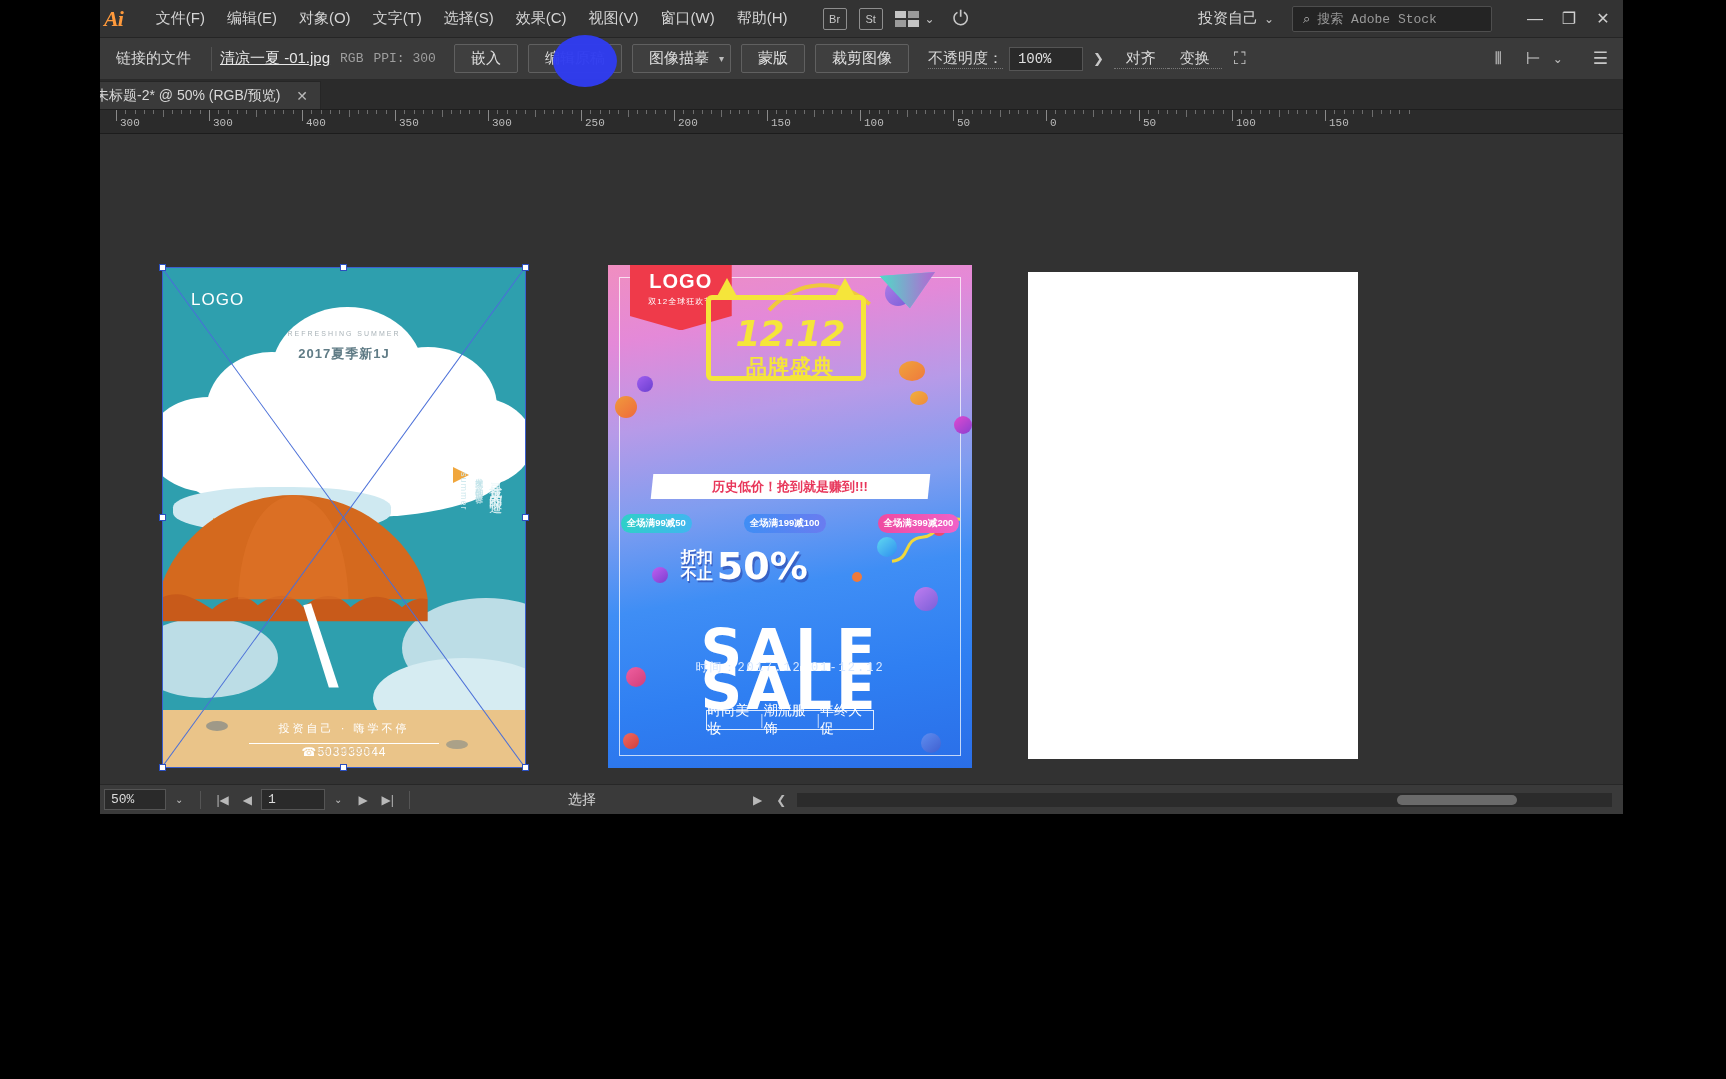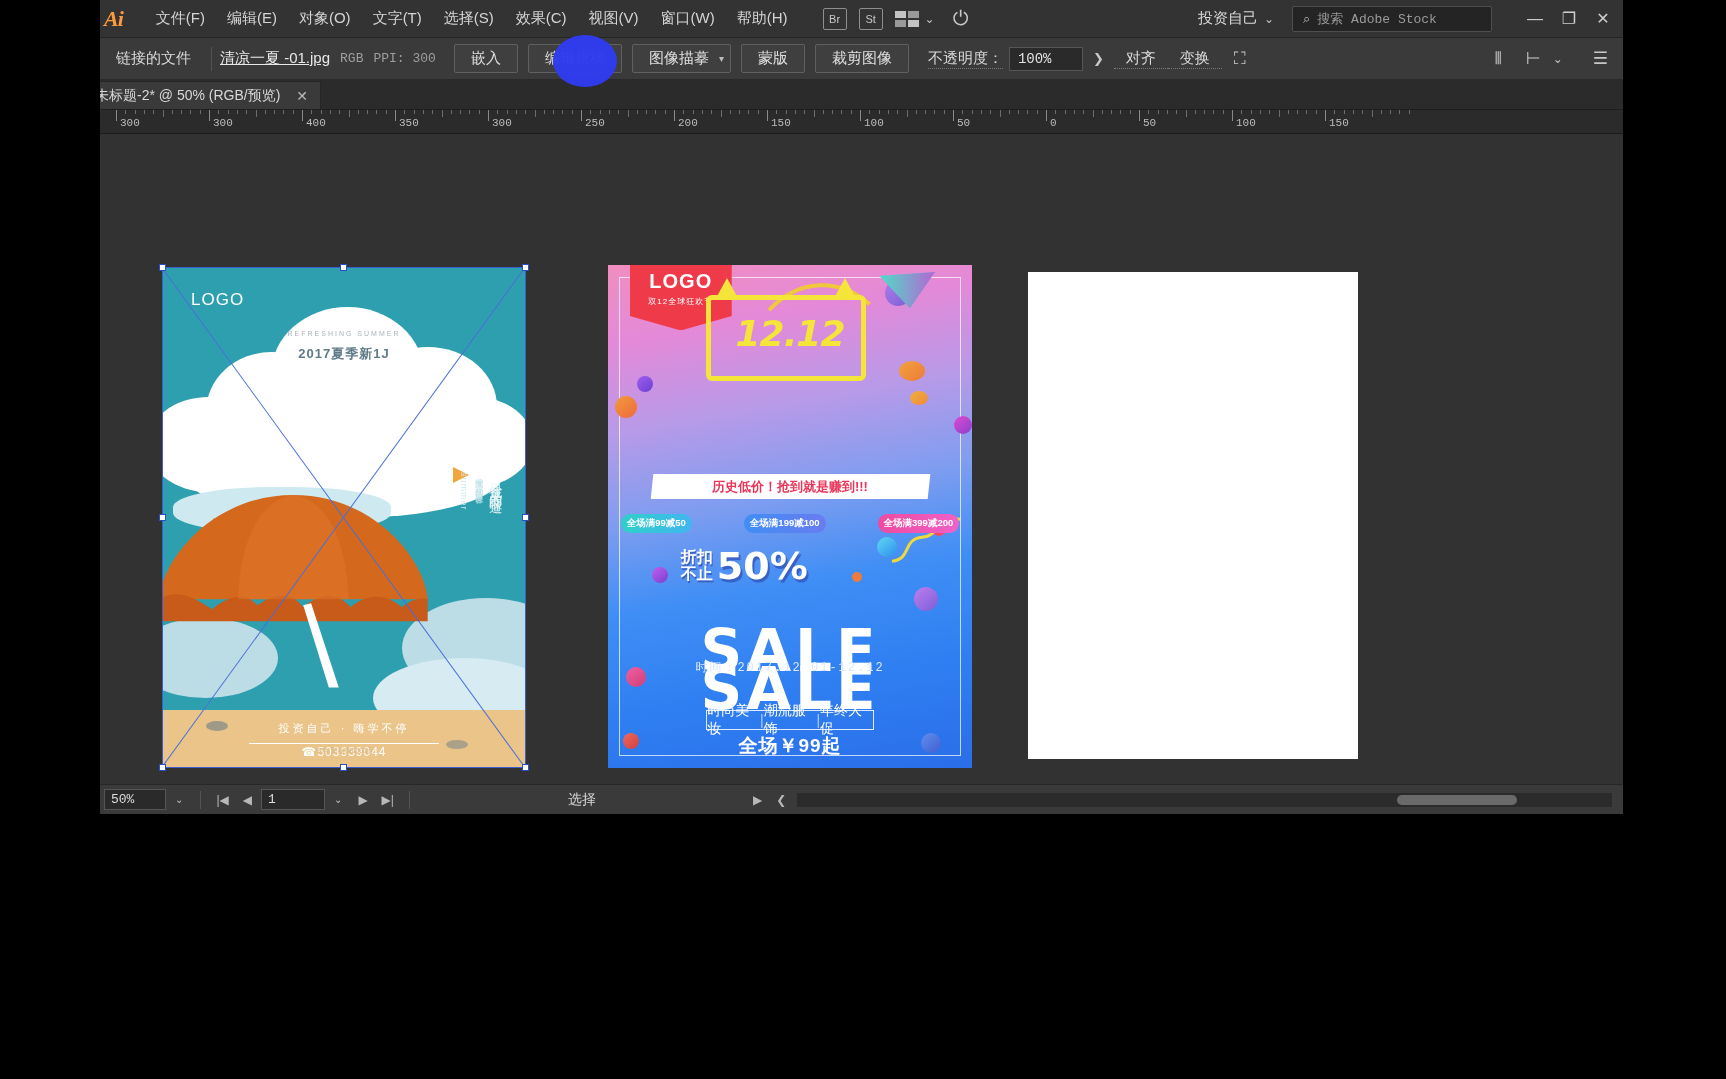--- a/index.html
+++ b/index.html
@@ -1032,20 +1032,21 @@
                 <path d="M4 50 C24 48 14 28 34 26 C54 24 44 6 72 8" fill="none" stroke="#f0d83c" stroke-width="3"></path>
               </svg>
 
               <div class="p2-logo-shape">
                 <div class="lg">LOGO</div>
                 <div class="sb">双12全球狂欢节</div>
               </div>
 
               <div class="p2-cat"></div>
               <div class="p2-1212">12.12</div>
+              <div class="p2-brand">品牌盛典</div>
 
 
               <div class="p2-strip">
                 <span>历史低价！抢到就是赚到!!!</span>
               </div>
 
               <div class="p2-coupons">
                 <div class="coupon c1">全场满99减50</div>
                 <div class="coupon c2">全场满199减100</div>
                 <div class="coupon c3">全场满399减200</div>
@@ -1063,21 +1064,20 @@
               <div class="p2-sale2">SALE</div>
               <div class="p2-date">时间：2017.12 01-12.12</div>
 
               <div class="p2-tags">
                 <span>时尚美妆</span>
                 <span style="opacity:.6">|</span>
                 <span>潮流服饰</span>
                 <span style="opacity:.6">|</span>
                 <span>年终大促</span>
               </div>
-              <div class="p2-bottom">全场￥99起</div>
             </div>
 
             <div class="artboard-white" style="left:930px; top:138px; width:330px; height:487px;"></div>
 
             <div class="canvas-vscroll">
               <div class="cvs-up">▲</div>
               <div class="cvs-thumb" style="top:404px;height:32px;"></div>
               <div class="cvs-dn">▼</div>
             </div>
           </div>

